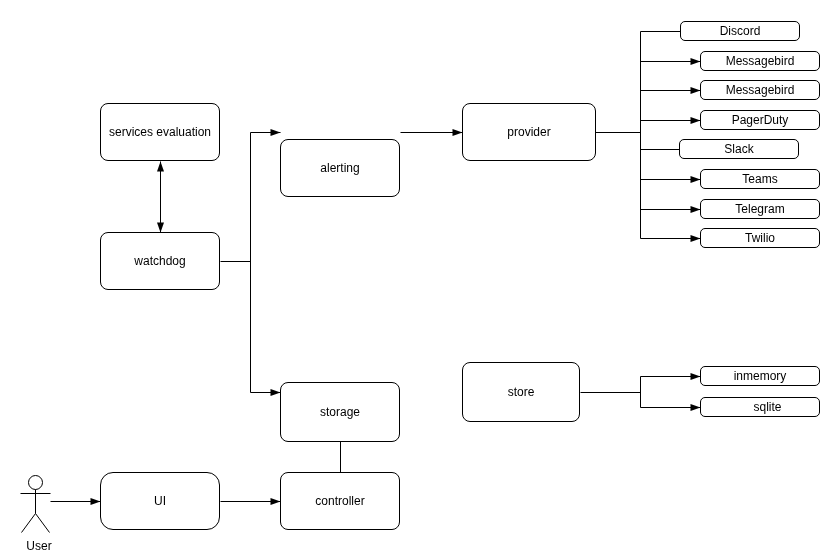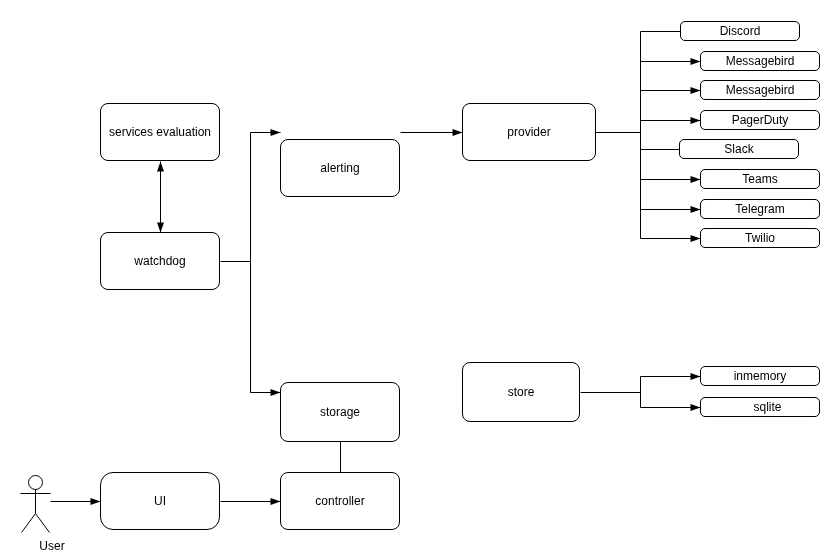--- a/index.html
+++ b/index.html
@@ -118,15 +118,15 @@
   <div class="node leaf" style="left:700px; top:80px;">Messagebird</div>
   <div class="node leaf" style="left:700px; top:110px;">PagerDuty</div>
   <div class="node leaf" style="left:679px; top:139px;">Slack</div>
   <div class="node leaf" style="left:700px; top:169px;">Teams</div>
   <div class="node leaf" style="left:700px; top:199px;">Telegram</div>
   <div class="node leaf" style="left:700px; top:228px;">Twilio</div>
 
   <div class="node leaf" style="left:700px; top:366px;">inmemory</div>
   <div class="node leaf" style="left:700px; top:397px;padding-left:15px;">sqlite</div>
 
-  <div class="actor-label" style="left:30px; top:539px;">User</div>
+  <div class="actor-label" style="left:17px; top:539px;">User</div>
 
 </div>
 
 </body></html>

